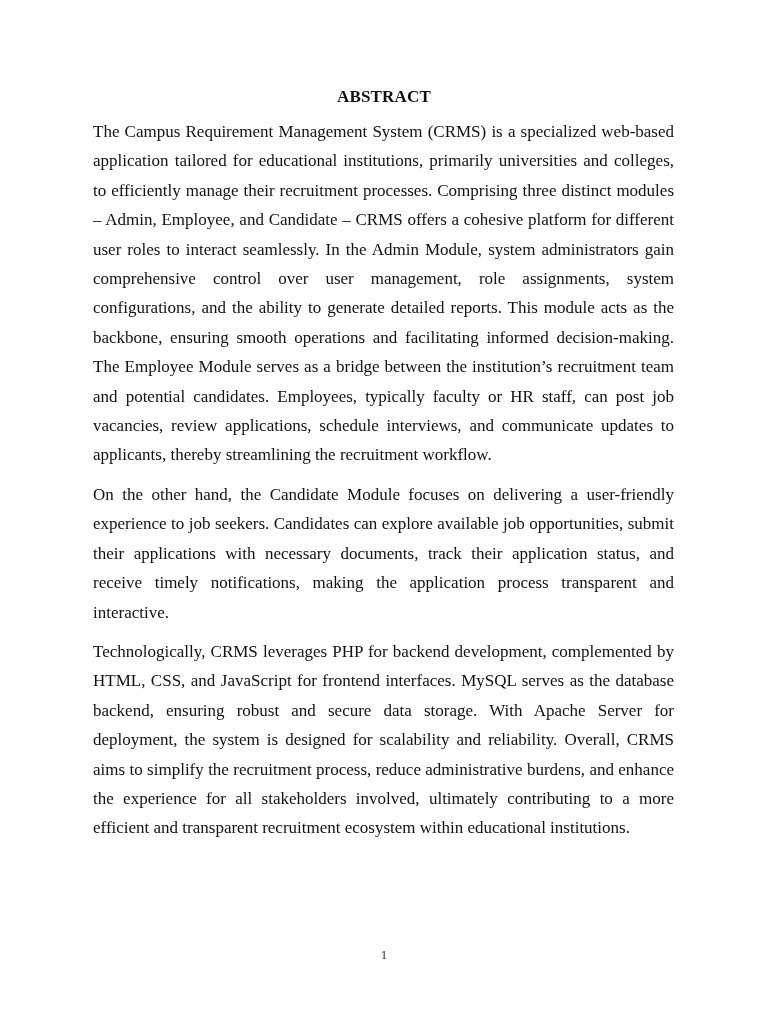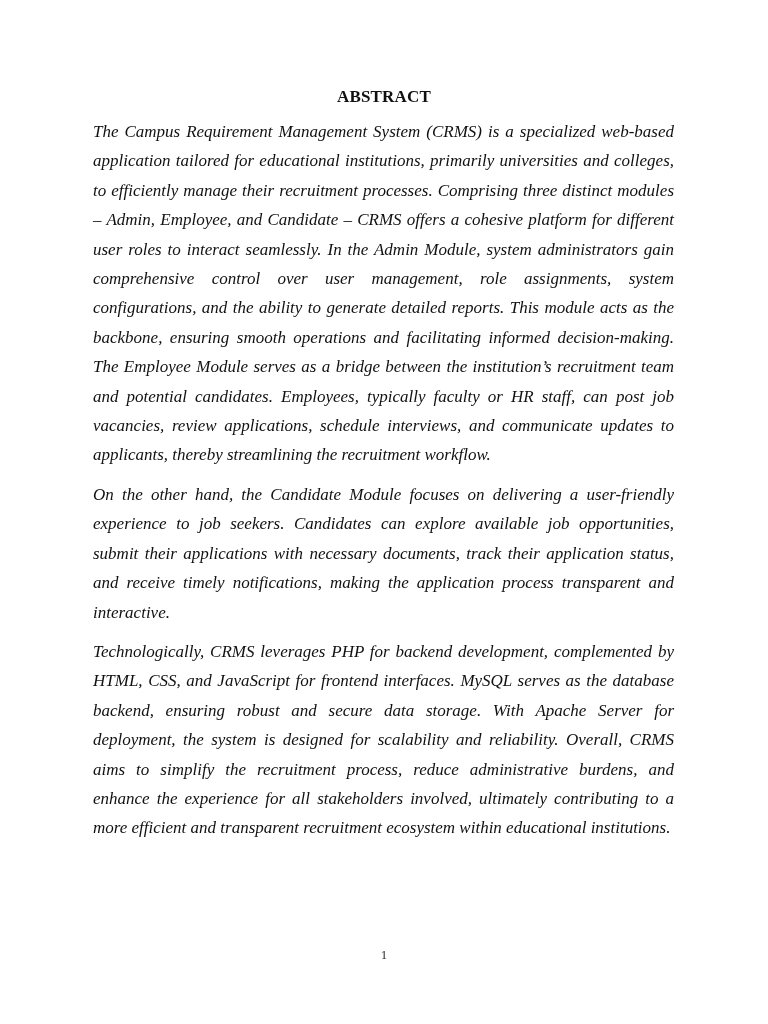--- a/index.html
+++ b/index.html
@@ -31,21 +31,20 @@
       font-weight: bold;
       font-size: 17px;
       line-height: 22px;
       letter-spacing: 0.2px;
     }
     .body-text {
       position: absolute;
       left: 93px;
       width: 581px;
       top: 117px;
-      font-style: italic;
     }
     .para {
       margin: 0 0 10px 0;
       font-size: 17px;
       line-height: 29.4px;
       text-align: justify;
       text-align-last: left;
     }
     .page-number {
       position: absolute;

